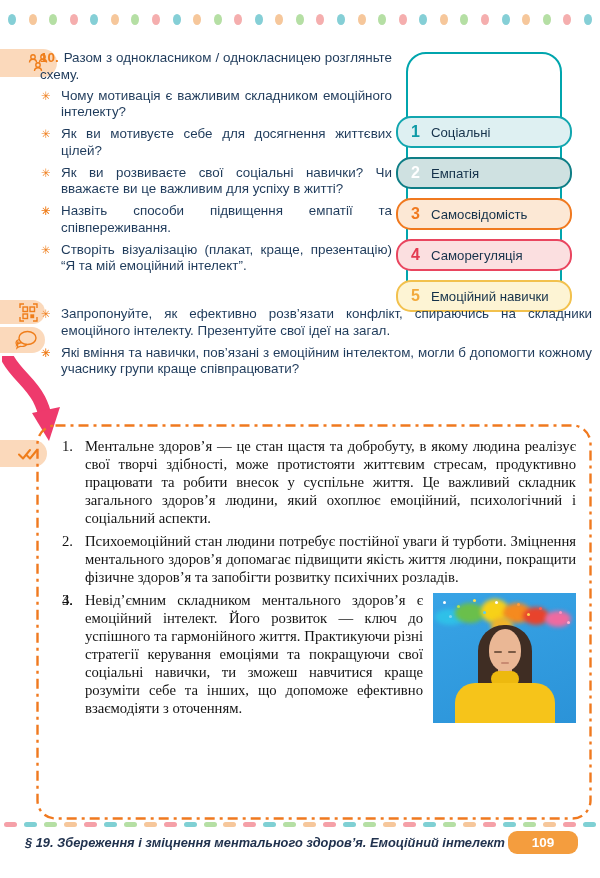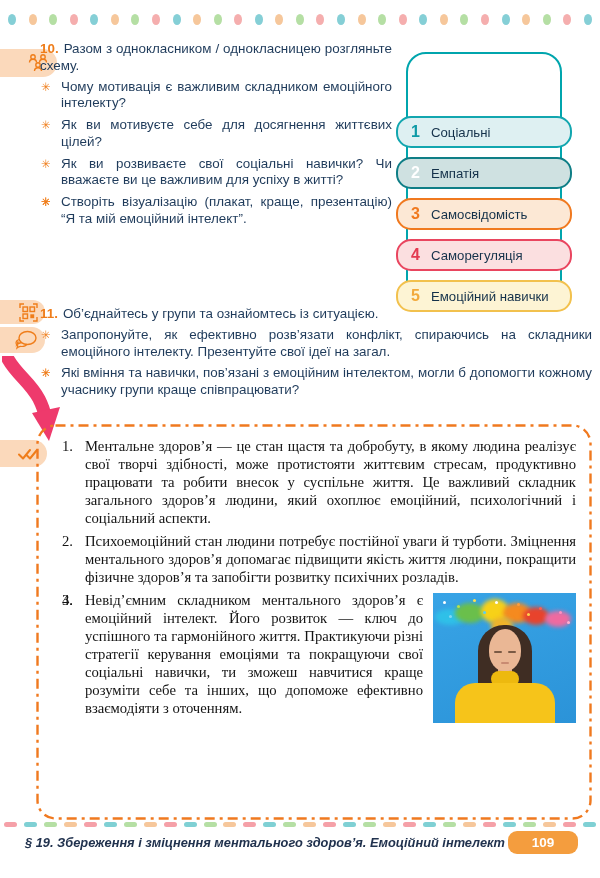--- a/index.html
+++ b/index.html
@@ -16,21 +16,21 @@
   .tab{position:absolute;left:0;background:#fbd9bb;border-radius:0 14px 14px 0;
        display:flex;align-items:center;justify-content:flex-end;padding-right:7px;box-sizing:border-box}
   #tab-group{top:49px;width:57px;height:28px}
   #tab-qr{top:300px;width:45px;height:24px}
   #tab-chat{top:327px;width:45px;height:26px}
   #tab-check{top:440px;width:47px;height:27px}
   .tab svg{display:block}
 
   
   .q{position:absolute;font-size:13.4px;line-height:1.25}
-  #q10{left:40px;top:41px;width:352px}
+  #q10{left:40px;top:50px;width:352px}
   #q11{left:40px;top:306px;width:552px}
   .q-head{text-align:justify;margin-bottom:4px}
   .q-num{color:#ef7d1a;font-weight:700;margin-right:5px}
   .q-text{font-weight:500}
   .bullets{list-style:none;margin:0;padding:0}
   .bullets li{position:relative;padding-left:21px;text-align:justify;margin:0 0 5px 0}
   .b-mark{position:absolute;left:1px;top:1px;color:#ef7d1a;font-size:11.5px}
 
   
   #diagram{position:absolute;left:396px;top:52px;width:176px;height:260px}
@@ -165,21 +165,21 @@
 
 <section class="q" id="q10">
   <div class="q-head">
     <span class="q-num">10.</span><span class="q-text">Разом з однокласником / однокласницею розгляньте схему.</span>
   </div>
   <ul class="bullets">
     <li><span class="b-mark">✳</span><span>Чому мотивація є важливим складником емоційного інтелекту?</span></li>
     <li><span class="b-mark">✳</span><span>Як ви мотивуєте себе для досягнення життєвих цілей?</span></li>
     <li><span class="b-mark">✳</span><span>Як ви розвиваєте свої соціальні навички? Чи вважаєте ви це важливим для успіху в житті?</span></li>
     <li><span class="b-mark">✳</span></li>
-    <li><span class="b-mark">✳</span></li>
+    <li><span class="b-mark">✳</span><span>Назвіть способи підвищення емпатії та співпереживання.</span></li>
     <li><span class="b-mark">✳</span><span>Створіть візуалізацію (плакат, краще, презентацію) “Я та мій емоційний інтелект”.</span></li>
   </ul>
 </section>
 
 <aside id="diagram">
   <div class="frame"></div>
   <div class="pill p1">
     <span class="pn">1</span>
     <span class="pl">Соціальні</span>
   </div>
@@ -195,23 +195,20 @@
     <span class="pn">4</span>
     <span class="pl">Саморегуляція</span>
   </div>
   <div class="pill p5">
     <span class="pn">5</span>
     <span class="pl">Емоційний навички</span>
   </div>
 </aside>
 
 <section class="q" id="q11">
-  <div class="q-head">
-    <span class="q-num">11.</span><span class="q-text">Об’єднайтесь у групи та ознайомтесь із ситуацією.</span>
-  </div>
   <ul class="bullets">
     <li><span class="b-mark">✳</span><span>Запропонуйте, як ефективно розв’язати конфлікт, спираючись на складники емоційного інтелекту. Презентуйте свої ідеї на загал.</span></li>
     <li><span class="b-mark">✳</span></li>
     <li><span class="b-mark">✳</span><span>Які вміння та навички, пов’язані з емоційним інтелектом, могли б допомогти кожному учаснику групи краще співпрацювати?</span></li>
   </ul>
 </section>
 
 <svg id="arrow" width="62" height="88" viewBox="0 0 62 88">
   <path d="M6 3 C 15 19, 28 26, 37 43 C 40 49, 42 54, 43 60" fill="none" stroke="#ee3a6c" stroke-width="13" stroke-linecap="round"></path>
   <polygon points="30,57 58,51 47,85" fill="#ee3a6c"></polygon>

